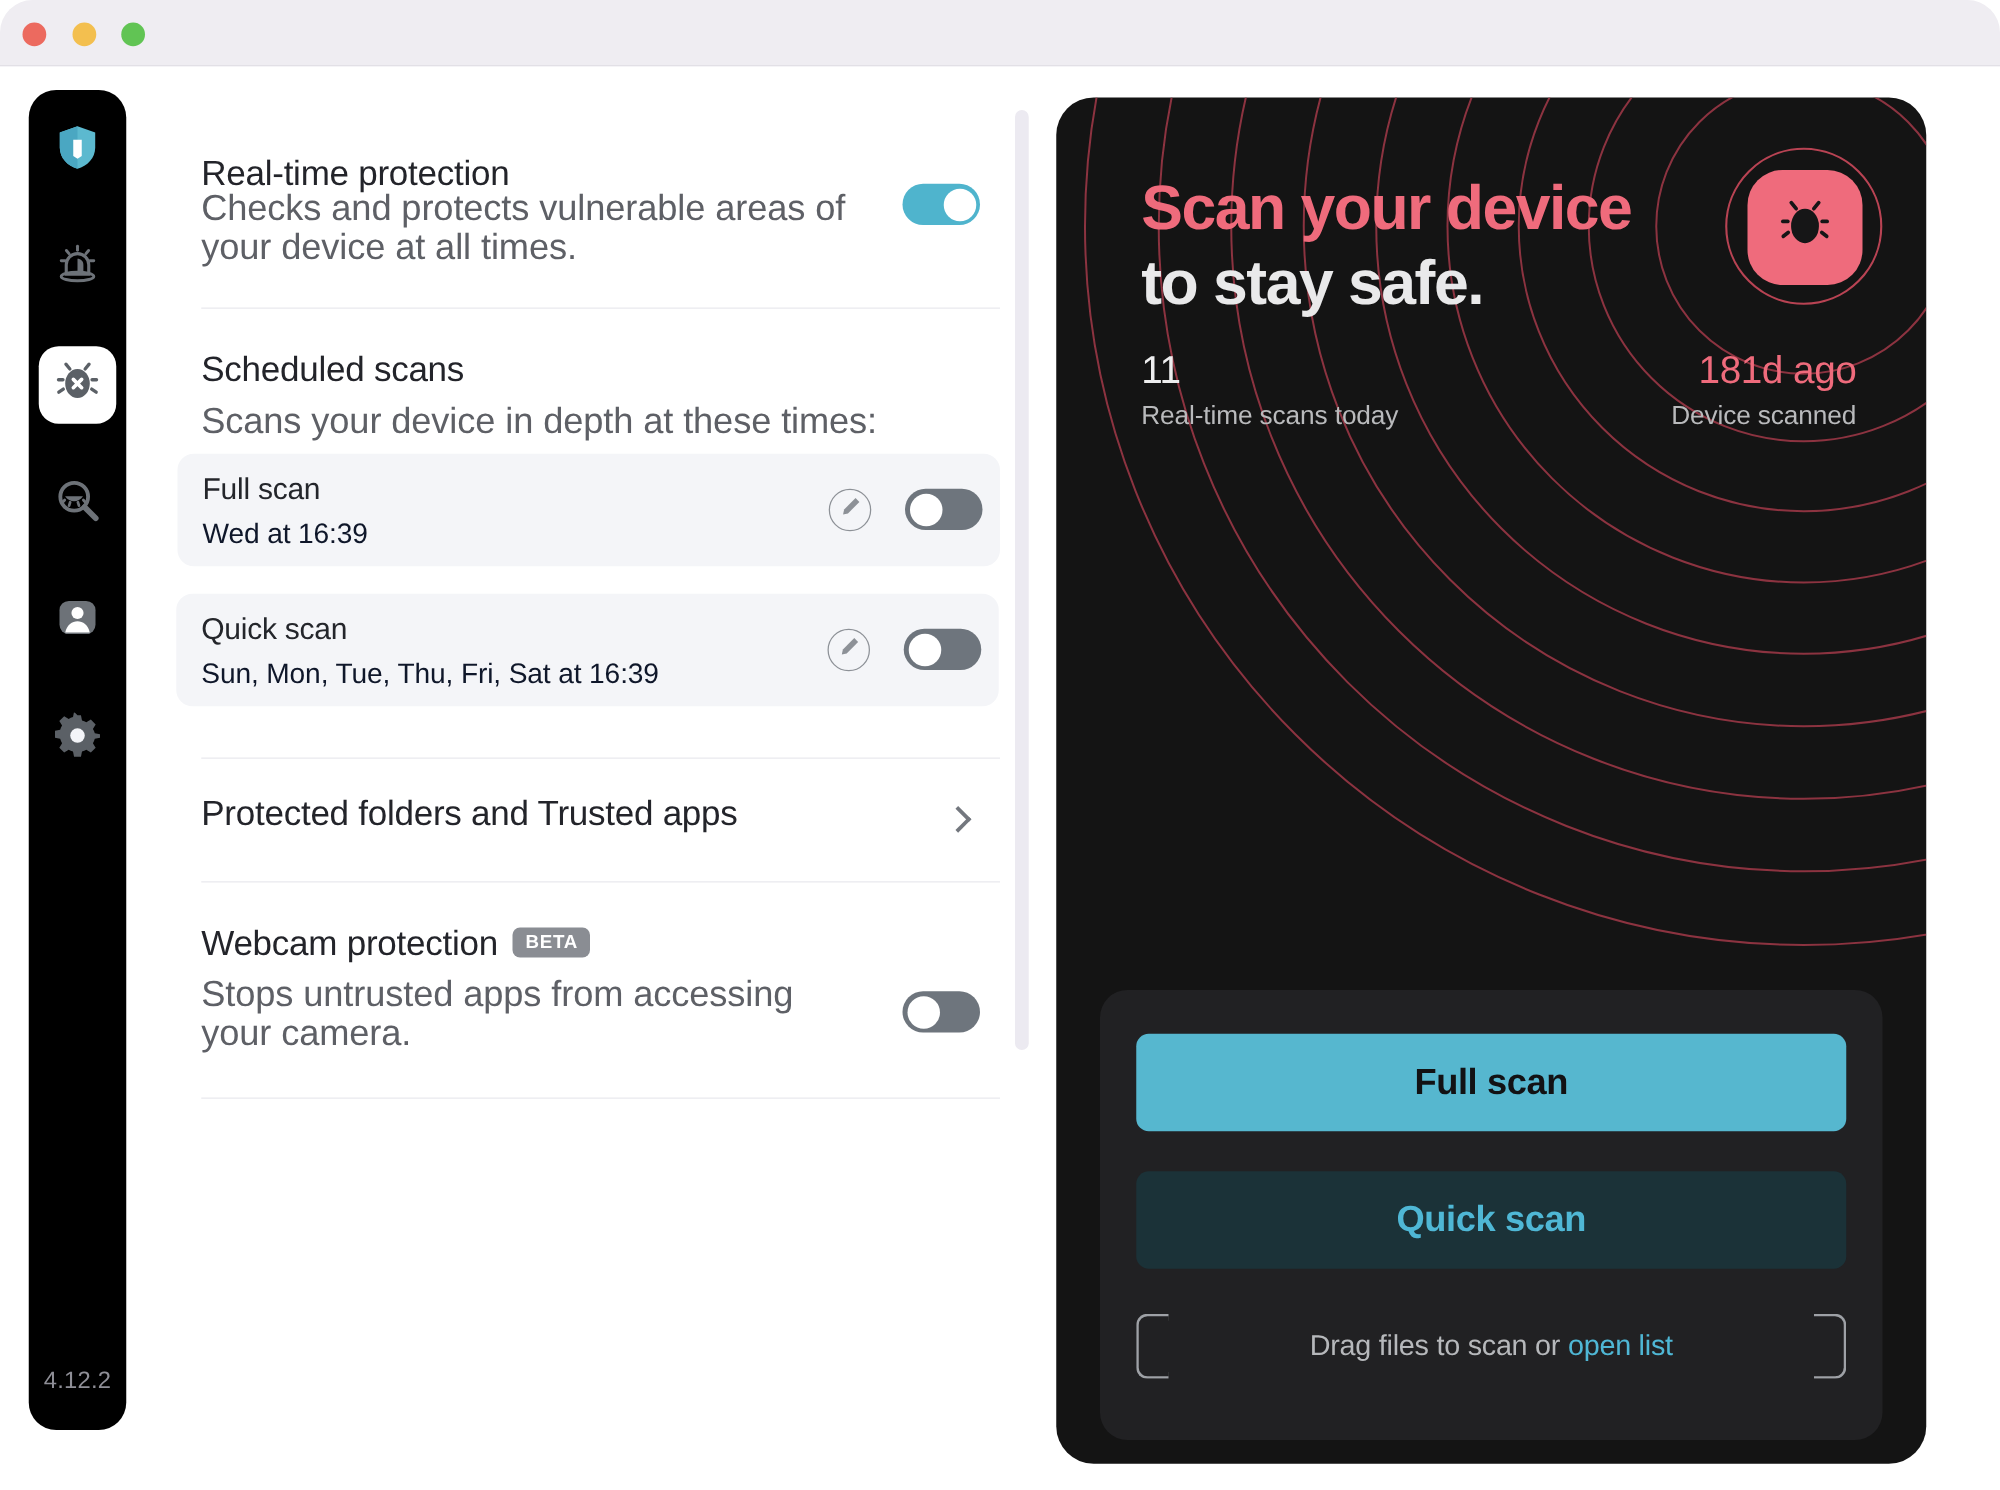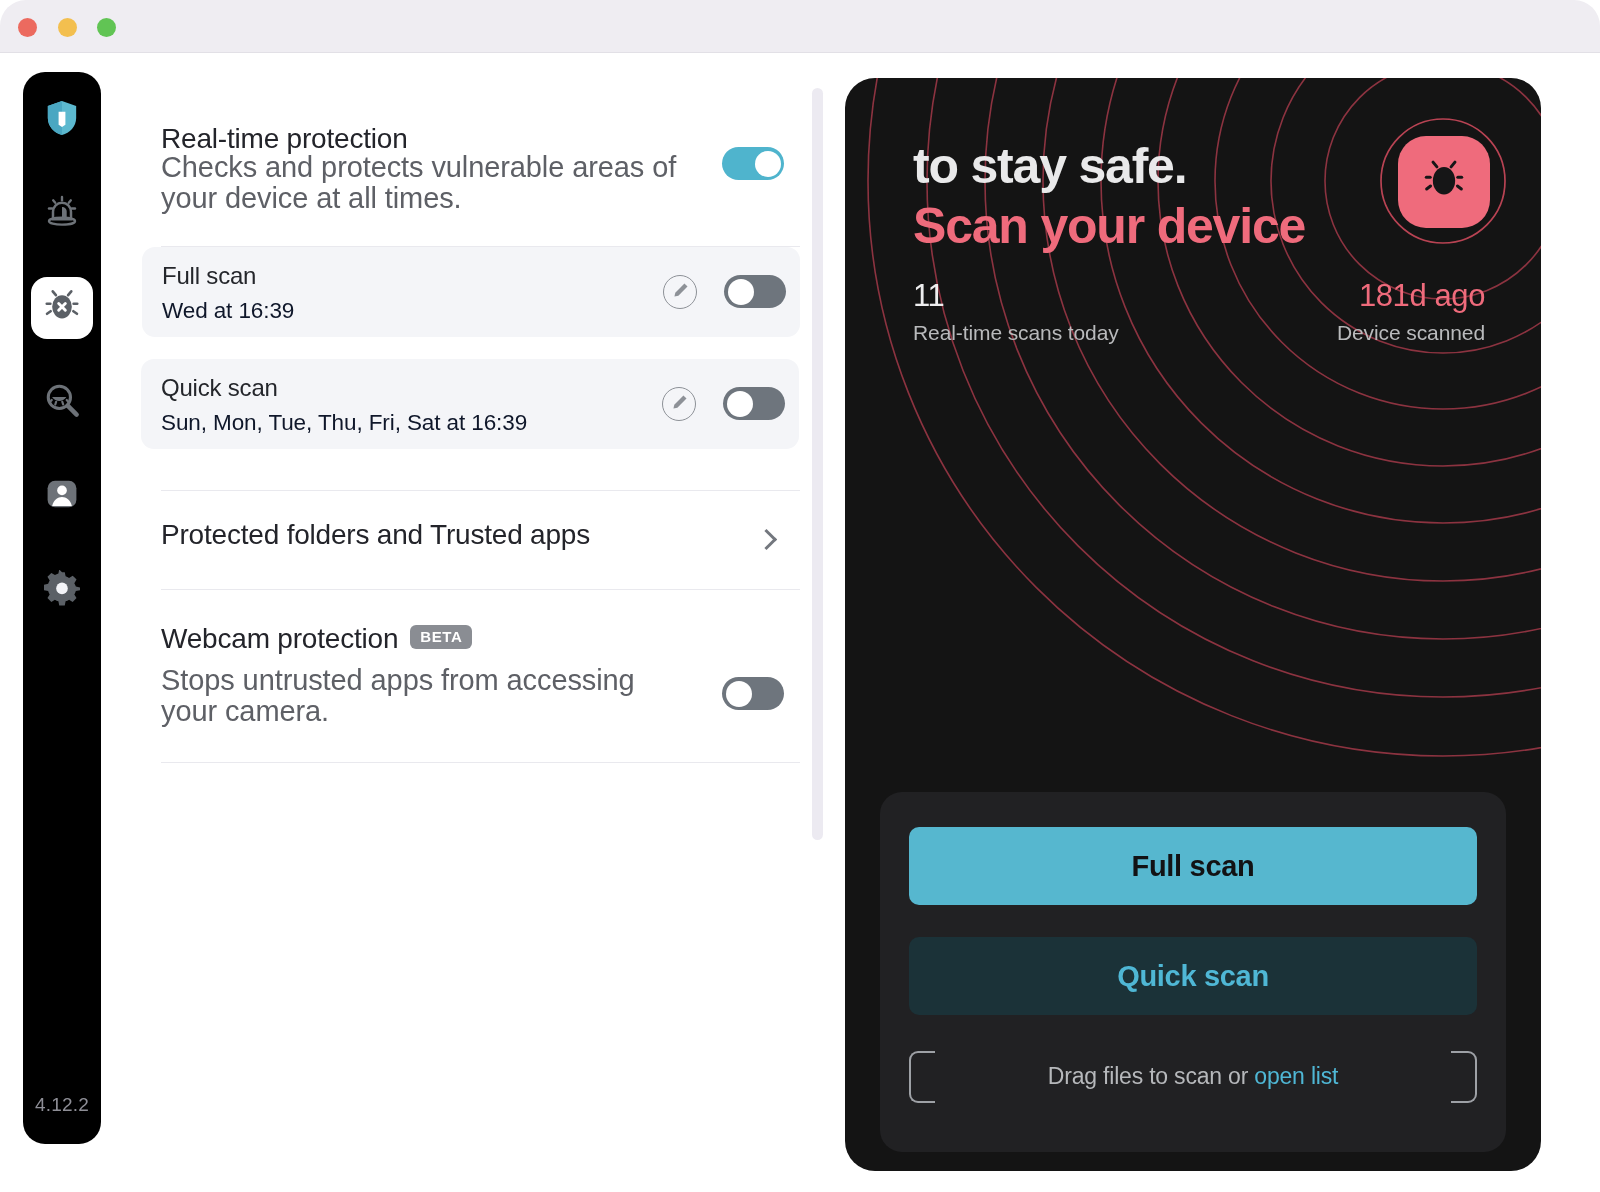--- a/index.html
+++ b/index.html
@@ -410,20 +410,24 @@
     <div class="row" style="height:168px;">
       <div class="sec-title" style="position:absolute;left:21px;top:33px;margin-top:12px;">Real-time protection</div>
       <div class="sec-desc" style="position:absolute;left:21px;top:74px;width:520px;">Checks and protects vulnerable areas of your device at all times.</div>
       <div class="toggle on" style="left:582px;top:69px;">
         <div class="knob"></div>
       </div>
     </div>
 
     <div class="divider" style="left:21px;"></div>
 
+    <div class="row" style="height:116px;">
+      <div class="sec-title" style="position:absolute;left:21px;top:33px;">Scheduled scans</div>
+      <div class="sec-desc" style="position:absolute;left:21px;top:75px;">Scans your device in depth at these times:</div>
+    </div>
 
     <div class="scan-card" style="left:1px;height:90px;margin-left:1px;">
       <div class="scan-name" style="position:absolute;left:20px;top:15px;">Full scan</div>
       <div class="scan-when" style="position:absolute;left:20px;top:51px;">Wed at 16:39</div>
       <div class="edit-btn" style="left:521px;top:28px;">
         <span>
           <svg width="17" height="17" viewBox="0 0 16 16">
             <path d="M11.7 1.4 l2.9 2.9 -8.6 8.6 -3.7 0.8 0.8 -3.7 Z" fill="#8d9197"></path>
           </svg>
         </span>
@@ -489,22 +493,22 @@
         <circle cx="598" cy="103" r="342"></circle>
         <circle cx="598" cy="103" r="400"></circle>
         <circle cx="598" cy="103" r="458"></circle>
         <circle cx="598" cy="103" r="516"></circle>
         <circle cx="598" cy="103" r="575"></circle>
       </g>
       <circle cx="598" cy="103" r="62" fill="none" stroke="#b84353" stroke-width="1.7"></circle>
     </svg>
 
     <div id="hero-title">
+      <div id="hero-line1">Scan your device</div>
       <div id="hero-line2">to stay safe.</div>
-      <div id="hero-line1">Scan your device</div>
     </div>
 
     <div id="bug-badge" style="left:553px;top:58px;">
       <span>
         <svg width="46" height="46" viewBox="0 0 26 26">
           <g stroke="#161617" stroke-width="1.7" stroke-linecap="round">
             <path d="M9.0 5.6 L6.8 2.9"></path>
             <path d="M17.0 5.6 L19.2 2.9"></path>
             <path d="M5.2 11.4 H3.0"></path>
             <path d="M20.8 11.4 H23.0"></path>

